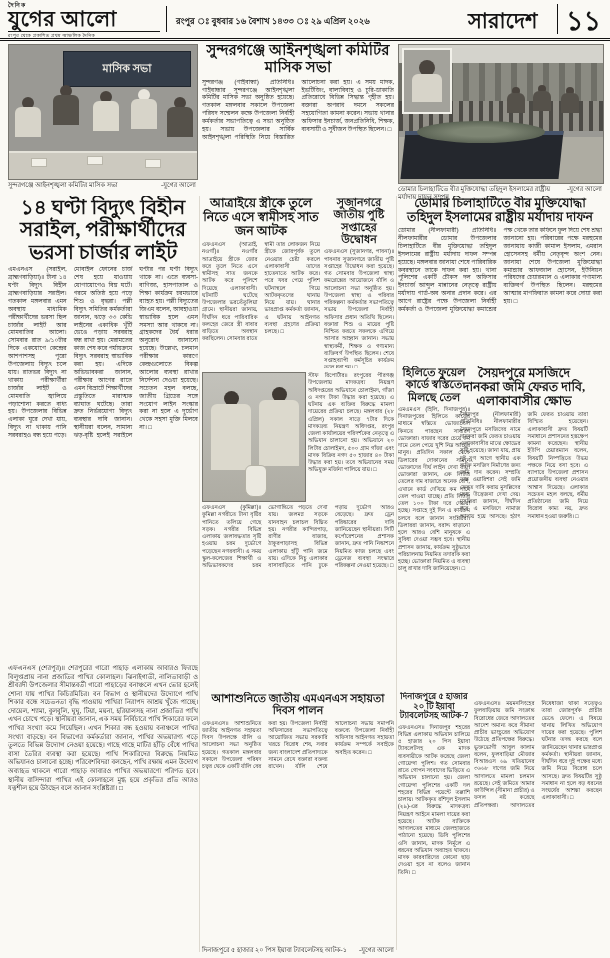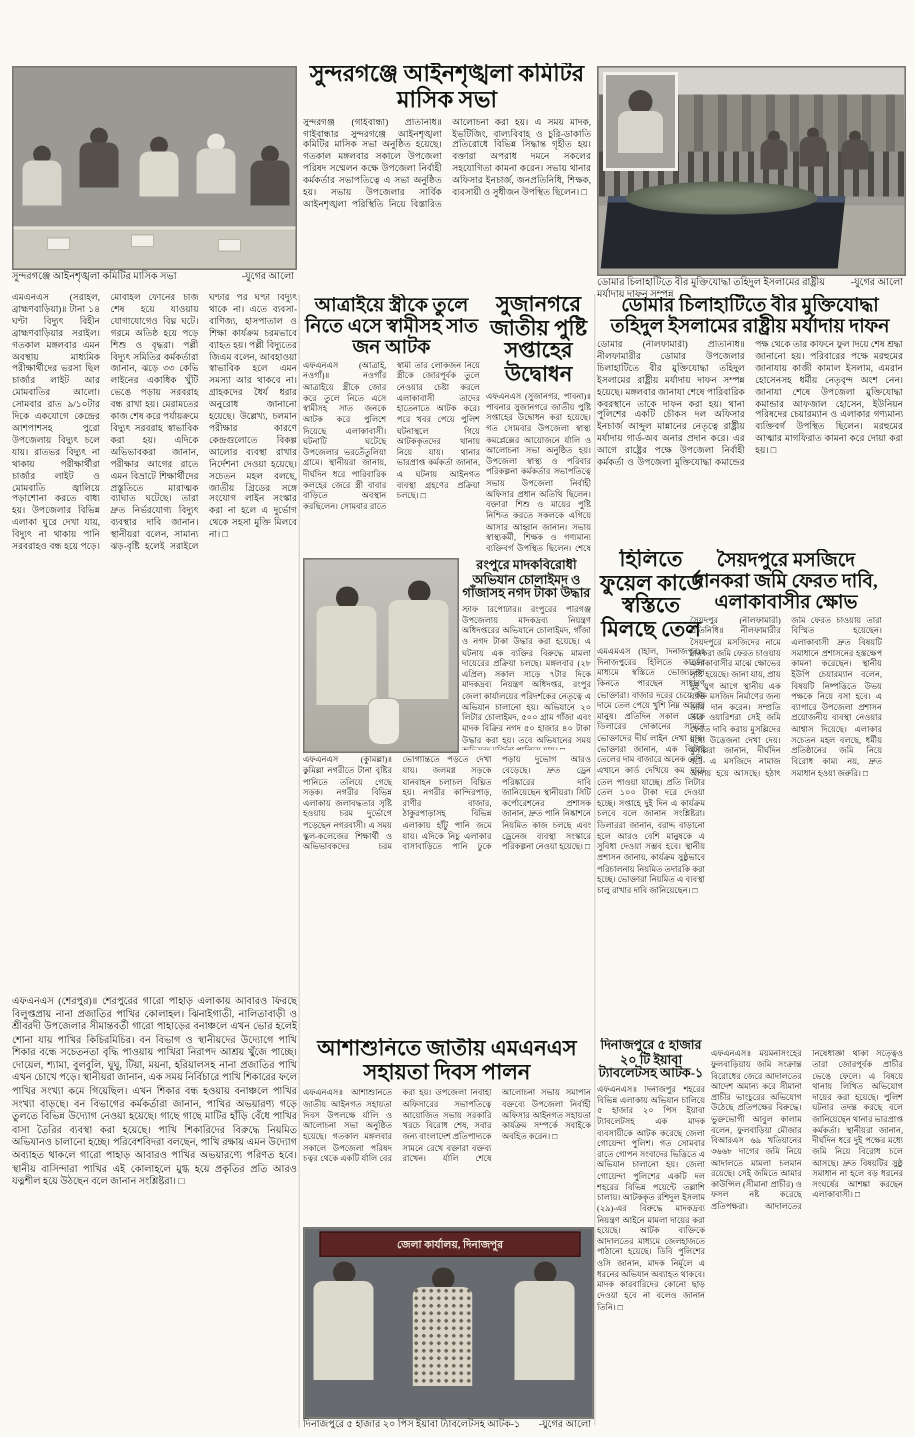--- a/index.html
+++ b/index.html
@@ -20,21 +20,21 @@
   
   .vr{position:absolute;width:1px;background:#ddd9cf;}
   #vr1{left:199px;top:196px;height:756px;}
   #vr2{left:396px;top:196px;height:754px;}
   
   .story{position:absolute;overflow:hidden;display:flex;flex-direction:column;}
   .hl{font-weight:bold;text-align:center;line-height:1.12;margin:0 0 3px 0;flex:none;}
   .hl-xl{font-size:20px;}
   .hl-lg{font-size:15px;}
   .hl-md{font-size:12.5px;}
-  .hl-sm{font-size:14px;}
+  .hl-sm{font-size:11px;}
   .hl-xs{font-size:8.5px;}
   .body{flex:1;font-size:6px;line-height:1.32;text-align:justify;overflow:hidden;}
   .fs55{font-size:5.5px;}
   .fs65{font-size:6.5px;}
   .cols-2{column-count:2;column-gap:7px;}
   .cols-3{column-count:3;column-gap:7px;}
   #story-sundarganj{left:202px;top:42px;width:192px;height:150px;}
   #story-sarail{left:8px;top:196px;width:190px;height:464px;}
   #story-garo{left:8px;top:664px;width:190px;height:288px;}
   #story-atrai{left:202px;top:196px;width:118px;height:172px;}
@@ -93,25 +93,40 @@
   
   .ar-wall{position:absolute;left:0;top:0;width:100%;height:100%;background:#676b70;}
   .ar-banner{position:absolute;left:10px;top:2px;width:172px;height:15px;background:#5d2424;color:#efe9df;
              display:flex;align-items:center;justify-content:center;font-size:7px;font-weight:bold;border:1px solid #3c1616;}
 </style>
 </head>
 <body>
 
 <div id="page">
 
+  <div id="header">
+    <div id="masthead">
+      <div class="brand-top">দৈনিক</div>
+      <div class="brand">যুগের আলো</div>
+      <div class="brand-bottom">রংপুর থেকে প্রকাশিত প্রথম আঞ্চলিক দৈনিক</div>
+    </div>
+    <div class="hvline" id="hv1"></div>
+    <div id="dateline">রংপুর ঃ বুধবার ১৬ বৈশাখ ১৪৩৩ ঃ ২৯ এপ্রিল ২০২৬</div>
+    <div id="section">সারাদেশ</div>
+    <div class="hvline" id="hv2"></div>
+    <div id="pagenum">১১</div>
+  </div>
 
   <div class="vr" id="vr1"></div>
   <div class="vr" id="vr2"></div>
 
   <div class="ph" id="photo-meeting">
+    <div class="mt-banner">
+      <span>মাসিক সভা</span>
+    </div>
     <div class="fig" style="left:6px;top:52px;">
         <div class="h"></div>
         <div class="t"></div>
       </div>
     <div class="fig dark" style="left:44px;top:40px;">
         <div class="h"></div>
         <div class="t"></div>
       </div>
     <div class="fig light" style="left:84px;top:46px;">
         <div class="h"></div>
@@ -165,20 +180,21 @@
           <div class="t" style="width:30px;height:28px;"></div>
         </div>
     </div>
   </div>
   <div class="caption" id="cap-funeral">
     <span>ডোমার চিলাহাটিতে বীর মুক্তিযোদ্ধা তহিদুল ইসলামের রাষ্ট্রীয় মর্যাদায় দাফন সম্পন্ন</span>
     <span class="credit">-যুগের আলো</span>
   </div>
 
   <section class="story" id="story-sarail">
+    <h2 class="hl hl-xl">১৪ ঘণ্টা বিদ্যুৎ বিহীন সরাইল, পরীক্ষার্থীদের ভরসা চার্জার লাইট</h2>
     <div class="body cols-3">এমএনএস (সরাইল, ব্রাহ্মণবাড়িয়া)॥ টানা ১৪ ঘণ্টা বিদ্যুৎ বিহীন ব্রাহ্মণবাড়িয়ার সরাইল। গতকাল মঙ্গলবার এমন অবস্থায় মাধ্যমিক পরীক্ষার্থীদের ভরসা ছিল চার্জার লাইট আর মোমবাতির আলো। সোমবার রাত ৯/১০টার দিকে একযোগে কেন্দ্রের আশপাশসহ পুরো উপজেলায় বিদ্যুৎ চলে যায়। রাতভর বিদ্যুৎ না থাকায় পরীক্ষার্থীরা চার্জার লাইট ও মোমবাতি জ্বালিয়ে পড়াশোনা করতে বাধ্য হয়। উপজেলার বিভিন্ন এলাকা ঘুরে দেখা যায়, বিদ্যুৎ না থাকায় পানি সরবরাহও বন্ধ হয়ে পড়ে। মোবাইল ফোনের চার্জ শেষ হয়ে যাওয়ায় যোগাযোগেও বিঘ্ন ঘটে। গরমে অতিষ্ঠ হয়ে পড়ে শিশু ও বৃদ্ধরা। পল্লী বিদ্যুৎ সমিতির কর্মকর্তারা জানান, ঝড়ে ৩৩ কেভি লাইনের একাধিক খুঁটি ভেঙে পড়ায় সরবরাহ বন্ধ রাখা হয়। মেরামতের কাজ শেষ করে পর্যায়ক্রমে বিদ্যুৎ সরবরাহ স্বাভাবিক করা হয়। এদিকে অভিভাবকরা জানান, পরীক্ষার আগের রাতে এমন বিভ্রাটে শিক্ষার্থীদের প্রস্তুতিতে মারাত্মক ব্যাঘাত ঘটেছে। তারা দ্রুত নির্ভরযোগ্য বিদ্যুৎ ব্যবস্থার দাবি জানান। স্থানীয়রা বলেন, সামান্য ঝড়-বৃষ্টি হলেই সরাইলে ঘণ্টার পর ঘণ্টা বিদ্যুৎ থাকে না। এতে ব্যবসা-বাণিজ্য, হাসপাতাল ও শিক্ষা কার্যক্রম চরমভাবে ব্যাহত হয়। পল্লী বিদ্যুতের জিএম বলেন, আবহাওয়া স্বাভাবিক হলে এমন সমস্যা আর থাকবে না। গ্রাহকদের ধৈর্য ধরার অনুরোধ জানানো হয়েছে। উল্লেখ্য, চলমান পরীক্ষার কারণে কেন্দ্রগুলোতে বিকল্প আলোর ব্যবস্থা রাখার নির্দেশনা দেওয়া হয়েছে। সচেতন মহল বলছে, জাতীয় গ্রিডের সঙ্গে সংযোগ লাইন সংস্কার করা না হলে এ দুর্ভোগ থেকে সহসা মুক্তি মিলবে না। □</div>
   </section>
 
   <section class="story" id="story-garo">
     <div class="body fs65">এফএনএস (শেরপুর)॥ শেরপুরের গারো পাহাড় এলাকায় আবারও ফিরছে বিলুপ্তপ্রায় নানা প্রজাতির পাখির কোলাহল। ঝিনাইগাতী, নালিতাবাড়ী ও শ্রীবরদী উপজেলার সীমান্তবর্তী গারো পাহাড়ের বনাঞ্চলে এখন ভোর হলেই শোনা যায় পাখির কিচিরমিচির। বন বিভাগ ও স্থানীয়দের উদ্যোগে পাখি শিকার বন্ধে সচেতনতা বৃদ্ধি পাওয়ায় পাখিরা নিরাপদ আশ্রয় খুঁজে পাচ্ছে। দোয়েল, শ্যামা, বুলবুলি, ঘুঘু, টিয়া, ময়না, হরিয়ালসহ নানা প্রজাতির পাখি এখন চোখে পড়ে। স্থানীয়রা জানান, এক সময় নির্বিচারে পাখি শিকারের ফলে পাখির সংখ্যা কমে গিয়েছিল। এখন শিকার বন্ধ হওয়ায় বনাঞ্চলে পাখির সংখ্যা বাড়ছে। বন বিভাগের কর্মকর্তারা জানান, পাখির অভয়ারণ্য গড়ে তুলতে বিভিন্ন উদ্যোগ নেওয়া হয়েছে। গাছে গাছে মাটির হাঁড়ি বেঁধে পাখির বাসা তৈরির ব্যবস্থা করা হয়েছে। পাখি শিকারিদের বিরুদ্ধে নিয়মিত অভিযানও চালানো হচ্ছে। পরিবেশবিদরা বলছেন, পাখি রক্ষায় এমন উদ্যোগ অব্যাহত থাকলে গারো পাহাড় আবারও পাখির অভয়ারণ্যে পরিণত হবে। স্থানীয় বাসিন্দারা পাখির এই কোলাহলে মুগ্ধ হয়ে প্রকৃতির প্রতি আরও যত্নশীল হয়ে উঠছেন বলে জানান সংশ্লিষ্টরা। □</div>
   </section>
 
   <section class="story" id="story-atrai">
     <h2 class="hl hl-md">আত্রাইয়ে স্ত্রীকে তুলে নিতে এসে স্বামীসহ সাত জন আটক</h2>
     <div class="body cols-2 fs55">এফএনএস (আত্রাই, নওগাঁ)॥ নওগাঁর আত্রাইয়ে স্ত্রীকে জোর করে তুলে নিতে এসে স্বামীসহ সাত জনকে আটক করে পুলিশে দিয়েছে এলাকাবাসী। ঘটনাটি ঘটেছে উপজেলার ভরতেঁতুলিয়া গ্রামে। স্থানীয়রা জানায়, দীর্ঘদিন ধরে পারিবারিক কলহের জেরে স্ত্রী বাবার বাড়িতে অবস্থান করছিলেন। সোমবার রাতে স্বামী তার লোকজন নিয়ে স্ত্রীকে জোরপূর্বক তুলে নেওয়ার চেষ্টা করলে এলাকাবাসী তাদের হাতেনাতে আটক করে। পরে খবর পেয়ে পুলিশ ঘটনাস্থলে গিয়ে আটককৃতদের থানায় নিয়ে যায়। থানার ভারপ্রাপ্ত কর্মকর্তা জানান, এ ঘটনায় আইনগত ব্যবস্থা গ্রহণের প্রক্রিয়া চলছে। □</div>
@@ -196,51 +212,32 @@
         <div class="t"></div>
       </div>
     <div class="fig fig-lg light" style="left:56px;top:14px;">
         <div class="h"></div>
         <div class="t"></div>
       </div>
     <div class="jar" style="left:42px;bottom:4px;"></div>
   </div>
 
   <section class="story" id="story-rangpur">
-    <h2 class="hl hl-xs">রংপুরে মাদকবিরোধী অভিযান চোলাইমদ ও গাঁজাসহ নগদ টাকা উদ্ধার</h2>
     <div class="body fs55">স্টাফ রিপোর্টার॥ রংপুরের পীরগঞ্জ উপজেলায় মাদকদ্রব্য নিয়ন্ত্রণ অধিদপ্তরের অভিযানে চোলাইমদ, গাঁজা ও নগদ টাকা উদ্ধার করা হয়েছে। এ ঘটনায় এক ব্যক্তির বিরুদ্ধে মামলা দায়েরের প্রক্রিয়া চলছে। মঙ্গলবার (২৮ এপ্রিল) সকাল সাড়ে ৭টার দিকে মাদকদ্রব্য নিয়ন্ত্রণ অধিদপ্তর, রংপুর জেলা কার্যালয়ের পরিদর্শকের নেতৃত্বে এ অভিযান চালানো হয়। অভিযানে ২০ লিটার চোলাইমদ, ৫০০ গ্রাম গাঁজা এবং মাদক বিক্রির নগদ ৫০ হাজার ৪০ টাকা উদ্ধার করা হয়। তবে অভিযানের সময় অভিযুক্ত মর্জিনা পালিয়ে যায়। □</div>
   </section>
 
   <section class="story" id="story-cumilla">
     <div class="body cols-3 fs55">এফএনএস (কুমিল্লা)॥ কুমিল্লা নগরীতে টানা বৃষ্টির পানিতে তলিয়ে গেছে সড়ক। নগরীর বিভিন্ন এলাকায় জলাবদ্ধতার সৃষ্টি হওয়ায় চরম দুর্ভোগে পড়েছেন নগরবাসী। এ সময় স্কুল-কলেজের শিক্ষার্থী ও অভিভাবকদের চরম ভোগান্তিতে পড়তে দেখা যায়। জলমগ্ন সড়কে যানবাহন চলাচল বিঘ্নিত হয়। নগরীর কান্দিরপাড়, রাণীর বাজার, ঠাকুরপাড়াসহ বিভিন্ন এলাকায় হাঁটু পানি জমে যায়। এদিকে নিচু এলাকার বাসাবাড়িতে পানি ঢুকে পড়ায় দুর্ভোগ আরও বেড়েছে। দ্রুত ড্রেন পরিষ্কারের দাবি জানিয়েছেন স্থানীয়রা। সিটি কর্পোরেশনের প্রশাসক জানান, দ্রুত পানি নিষ্কাশনে নিয়মিত কাজ চলছে এবং ড্রেনেজ ব্যবস্থা সংস্কারে পরিকল্পনা নেওয়া হয়েছে। □</div>
   </section>
 
   <section class="story" id="story-ashashuni">
     <h2 class="hl hl-sm">আশাশুনিতে জাতীয় এমএনএস সহায়তা দিবস পালন</h2>
     <div class="body cols-3 fs55">এফএনএস॥ আশাশুনিতে জাতীয় আইনগত সহায়তা দিবস উপলক্ষে র্যালি ও আলোচনা সভা অনুষ্ঠিত হয়েছে। গতকাল মঙ্গলবার সকালে উপজেলা পরিষদ চত্বর থেকে একটি র্যালি বের করা হয়। উপজেলা নির্বাহী অফিসারের সভাপতিত্বে আয়োজিত সভায় সরকারি খরচে বিরোধ শেষ, সবার জন্য বাংলাদেশ প্রতিপাদ্যকে সামনে রেখে বক্তারা বক্তব্য রাখেন। র্যালি শেষে আলোচনা সভায় সমাপনি বক্তব্যে উপজেলা নির্বাহী অফিসার আইনগত সহায়তা কার্যক্রম সম্পর্কে সবাইকে অবহিত করেন। □</div>
   </section>
 
-  <div class="ph" id="photo-arrest">
-    <div class="ar-wall"></div>
-    <div class="ar-banner">
-      <span>জেলা কার্যালয়, দিনাজপুর</span>
-    </div>
-    <div class="fig fig-lg light" style="left:6px;top:22px;">
-        <div class="h"></div>
-        <div class="t"></div>
-      </div>
-    <div class="fig fig-lg floral" style="left:72px;top:26px;">
-        <div class="h"></div>
-        <div class="t"></div>
-      </div>
-    <div class="fig fig-lg light" style="left:140px;top:22px;">
-        <div class="h"></div>
-        <div class="t"></div>
-      </div>
-  </div>
   <div class="caption" id="cap-arrest">
     <span>দিনাজপুরে ৫ হাজার ২০ পিস ইয়াবা ট্যাবলেটসহ আটক-১</span>
     <span class="credit">-যুগের আলো</span>
   </div>
 
   <section class="story" id="story-domar">
     <h2 class="hl hl-md">ডোমার চিলাহাটিতে বীর মুক্তিযোদ্ধা তহিদুল ইসলামের রাষ্ট্রীয় মর্যাদায় দাফন</h2>
     <div class="body cols-2">ডোমার (নীলফামারী) প্রতিনিধি॥ নীলফামারীর ডোমার উপজেলার চিলাহাটিতে বীর মুক্তিযোদ্ধা তহিদুল ইসলামের রাষ্ট্রীয় মর্যাদায় দাফন সম্পন্ন হয়েছে। মঙ্গলবার জানাযা শেষে পারিবারিক কবরস্থানে তাকে দাফন করা হয়। থানা পুলিশের একটি চৌকস দল অফিসার ইনচার্জ আব্দুল মান্নানের নেতৃত্বে রাষ্ট্রীয় মর্যাদায় গার্ড-অব অনার প্রদান করে। এর আগে রাষ্ট্রের পক্ষে উপজেলা নির্বাহী কর্মকর্তা ও উপজেলা মুক্তিযোদ্ধা কমান্ডের পক্ষ থেকে তার কফিনে ফুল দিয়ে শেষ শ্রদ্ধা জানানো হয়। পরিবারের পক্ষে মরহুমের জানাযায় কাজী কামাল ইসলাম, এমরান হোসেনসহ ধর্মীয় নেতৃবৃন্দ অংশ নেন। জানাযা শেষে উপজেলা মুক্তিযোদ্ধা কমান্ডার আফজাল হোসেন, ইউনিয়ন পরিষদের চেয়ারম্যান ও এলাকার গণ্যমান্য ব্যক্তিবর্গ উপস্থিত ছিলেন। মরহুমের আত্মার মাগফিরাত কামনা করে দোয়া করা হয়। □</div>
   </section>
 
@@ -248,21 +245,21 @@
     <h2 class="hl hl-sm">হিলিতে ফুয়েল কার্ডে স্বস্তিতে মিলছে তেল</h2>
     <div class="body fs55">এমএমএস (হিলি, দিনাজপুর)॥ দিনাজপুরের হিলিতে কার্ডের মাধ্যমে স্বস্তিতে ভোজ্যতেল কিনতে পারছেন সাধারণ ভোক্তারা। বাজার দরের চেয়ে কম দামে তেল পেয়ে খুশি নিম্ন আয়ের মানুষ। প্রতিদিন সকাল থেকে ডিলারের দোকানের সামনে ভোক্তাদের দীর্ঘ লাইন দেখা যায়। ভোক্তারা জানান, এক লিটার তেলের দাম বাজারে অনেক বেশি, এখানে কার্ড দেখিয়ে কম দামে তেল পাওয়া যাচ্ছে। প্রতি লিটার তেল ১০০ টাকা দরে দেওয়া হচ্ছে। সপ্তাহে দুই দিন এ কার্যক্রম চলবে বলে জানান সংশ্লিষ্টরা। ডিলাররা জানান, বরাদ্দ বাড়ানো হলে আরও বেশি মানুষকে এ সুবিধা দেওয়া সম্ভব হবে। স্থানীয় প্রশাসন জানায়, কার্যক্রম সুষ্ঠুভাবে পরিচালনায় নিয়মিত তদারকি করা হচ্ছে। ভোক্তারা নিয়মিত এ ব্যবস্থা চালু রাখার দাবি জানিয়েছেন। □</div>
   </section>
 
   <section class="story" id="story-saidpur">
     <h2 class="hl hl-md">সৈয়দপুরে মসজিদে দানকরা জমি ফেরত দাবি, এলাকাবাসীর ক্ষোভ</h2>
     <div class="body cols-2 fs55">সৈয়দপুর (নীলফামারী) প্রতিনিধি॥ নীলফামারীর সৈয়দপুরে মসজিদের নামে দানকরা জমি ফেরত চাওয়ায় এলাকাবাসীর মাঝে ক্ষোভের সৃষ্টি হয়েছে। জানা যায়, প্রায় দুই যুগ আগে স্থানীয় এক ব্যক্তি মসজিদ নির্মাণের জন্য জমি দান করেন। সম্প্রতি তার ওয়ারিশরা সেই জমি ফেরত দাবি করায় মুসল্লিদের মধ্যে উত্তেজনা দেখা দেয়। মুসল্লিরা জানান, দীর্ঘদিন ধরে এ মসজিদে নামাজ আদায় হয়ে আসছে। হঠাৎ জমি ফেরত চাওয়ায় তারা বিস্মিত হয়েছেন। এলাকাবাসী দ্রুত বিষয়টি সমাধানে প্রশাসনের হস্তক্ষেপ কামনা করেছেন। স্থানীয় ইউপি চেয়ারম্যান বলেন, বিষয়টি নিষ্পত্তিতে উভয় পক্ষকে নিয়ে বসা হবে। এ ব্যাপারে উপজেলা প্রশাসন প্রয়োজনীয় ব্যবস্থা নেওয়ার আশ্বাস দিয়েছে। এলাকার সচেতন মহল বলছে, ধর্মীয় প্রতিষ্ঠানের জমি নিয়ে বিরোধ কাম্য নয়, দ্রুত সমাধান হওয়া জরুরি। □</div>
   </section>
 
   <section class="story" id="story-dinajpur">
-    <h2 class="hl hl-xs">দিনাজপুরে ৫ হাজার ২০ টি ইয়াবা ট্যাবলেটসহ আটক-১</h2>
+    <h2 class="hl hl-xs">দিনাজপুরে ৫ হাজার ২০ টি ইয়াবা ট্যাবলেটসহ আটক-7</h2>
     <div class="body fs55">এফএনএস॥ দিনাজপুর শহরের বিভিন্ন এলাকায় অভিযান চালিয়ে ৫ হাজার ২০ পিস ইয়াবা ট্যাবলেটসহ এক মাদক ব্যবসায়ীকে আটক করেছে জেলা গোয়েন্দা পুলিশ। গত সোমবার রাতে গোপন সংবাদের ভিত্তিতে এ অভিযান চালানো হয়। জেলা গোয়েন্দা পুলিশের একটি দল শহরের বিভিন্ন পয়েন্টে তল্লাশি চালায়। আটককৃত রশিদুল ইসলাম (২৯)-এর বিরুদ্ধে মাদকদ্রব্য নিয়ন্ত্রণ আইনে মামলা দায়ের করা হয়েছে। আটক ব্যক্তিকে আদালতের মাধ্যমে জেলহাজতে পাঠানো হয়েছে। ডিবি পুলিশের ওসি জানান, মাদক নির্মূলে এ ধরনের অভিযান অব্যাহত থাকবে। মাদক কারবারিদের কোনো ছাড় দেওয়া হবে না বলেও জানান তিনি। □</div>
   </section>
 
   <section class="story" id="story-fulbaria">
     <div class="body cols-2 fs55">এফএনএস॥ ময়মনসিংহের ফুলবাড়িয়ায় জমি সংক্রান্ত বিরোধের জেরে আদালতের আদেশ অমান্য করে সীমানা প্রাচীর ভাংচুরের অভিযোগ উঠেছে প্রতিপক্ষের বিরুদ্ধে। ভুক্তভোগী আবুল কালাম বলেন, ফুলবাড়িয়া মৌজার বিআরএস ৬৯ খতিয়ানের ৩৬৬৮ দাগের জমি নিয়ে আদালতে মামলা চলমান রয়েছে। সেই জমিতে আমার কাউন্সিল (সীমানা প্রাচীর) ও ফসল নষ্ট করেছে প্রতিপক্ষরা। আদালতের নিষেধাজ্ঞা থাকা সত্ত্বেও তারা জোরপূর্বক প্রাচীর ভেঙে ফেলে। এ বিষয়ে থানায় লিখিত অভিযোগ দায়ের করা হয়েছে। পুলিশ ঘটনার তদন্ত করছে বলে জানিয়েছেন থানার ভারপ্রাপ্ত কর্মকর্তা। স্থানীয়রা জানান, দীর্ঘদিন ধরে দুই পক্ষের মধ্যে জমি নিয়ে বিরোধ চলে আসছে। দ্রুত বিষয়টির সুষ্ঠু সমাধান না হলে বড় ধরনের সংঘর্ষের আশঙ্কা করছেন এলাকাবাসী। □</div>
   </section>
 
 </div>
 
 </body></html>

